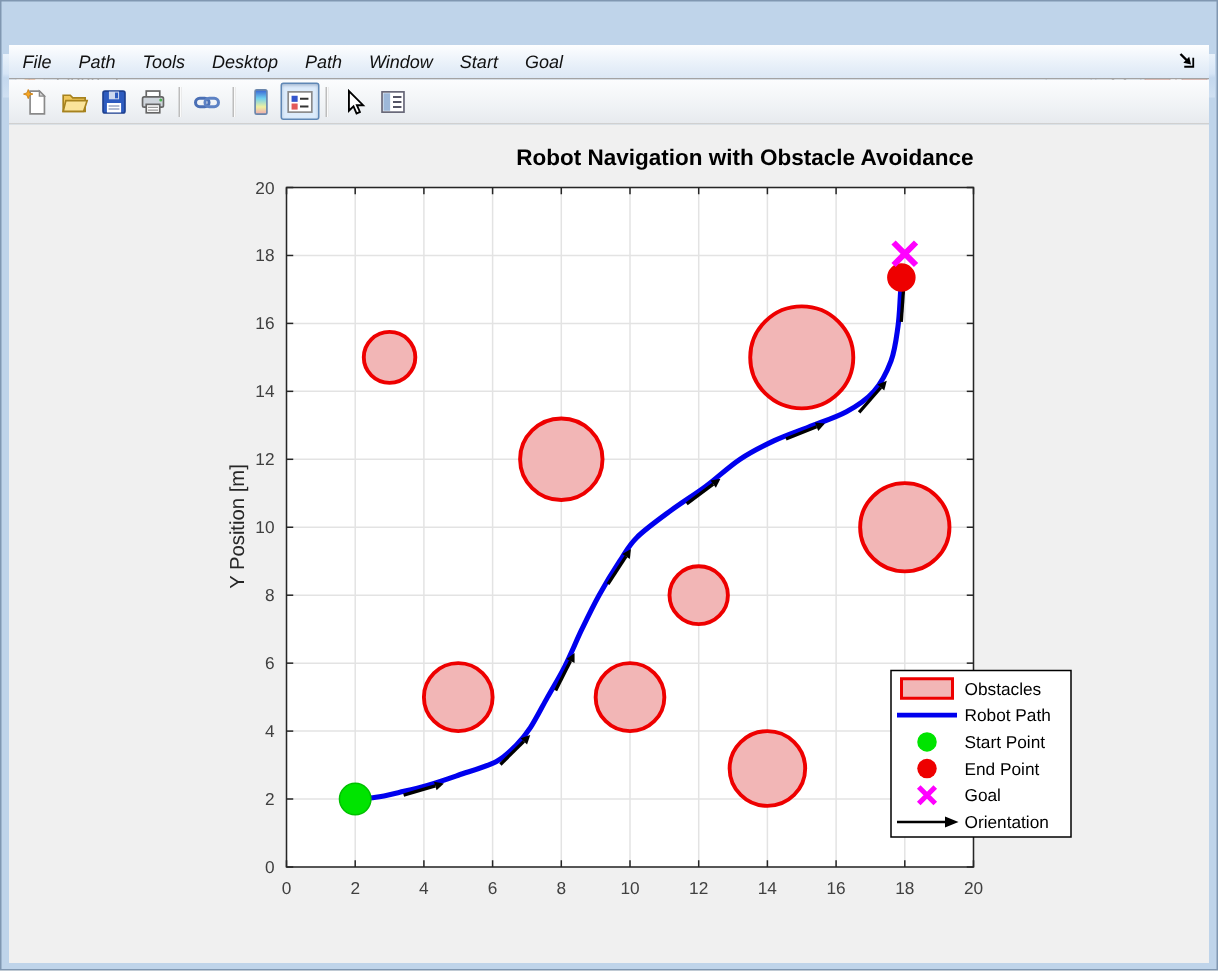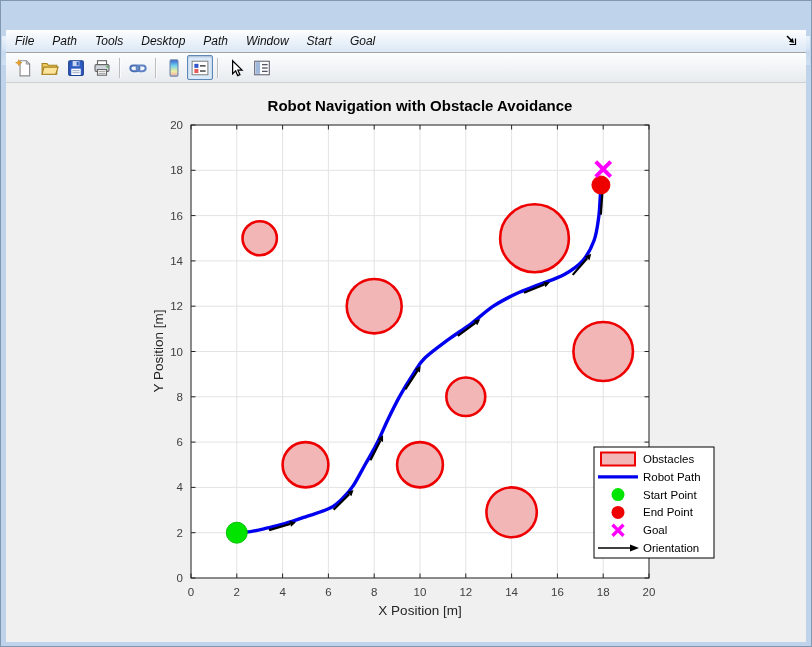--- a/index.html
+++ b/index.html
@@ -25,21 +25,21 @@
   .dock-btn{position:absolute;right:8px;top:3px;width:14px;height:14px;}
   
   .toolbar{position:absolute;left:5px;right:5px;top:52px;height:30px;
     background:linear-gradient(180deg,#fcfdfe 0%,#eef1f4 70%,#e7eaee 100%);
     border-bottom:1px solid #d0d0d0;display:flex;align-items:center;padding-left:5px;box-sizing:border-box;}
   .tbtn{width:24px;height:23px;display:flex;align-items:center;justify-content:center;border:1px solid transparent;border-radius:2px;}
   .tbtn.pressed{border:1px solid #5f87b5;background:#dcebfb;box-shadow:inset 0 1px 2px rgba(60,90,130,.35);}
   .tsep{width:1px;height:20px;background:#bdbdbd;border-right:1px solid #fbfbfb;margin:0 4px;}
   
   .client{position:absolute;left:5px;right:5px;top:82px;height:559px;background:#f0f0f0;}
-  .plot-title{position:absolute;left:185px;top:14px;width:458px;text-align:center;
+  .plot-title{position:absolute;left:185px;top:14px;width:458px;text-align:right;
     font-size:15px;font-weight:bold;color:#000;white-space:nowrap;}
   .xlabel{position:absolute;left:185px;top:520px;width:458px;text-align:center;font-size:13.5px;color:#262626;}
   .ylabel{position:absolute;left:152px;top:268px;transform:translate(-50%,-50%) rotate(-90deg);
     font-size:13.5px;color:#262626;white-space:nowrap;}
   .plot-svg{position:absolute;left:145px;top:29px;}
   text{font-family:"Liberation Sans",sans-serif;}
 </style>
 </head>
 <body>
 
@@ -170,21 +170,20 @@
         <line x1="8" y1="5" x2="13" y2="5" stroke="#556" stroke-width="1.2"></line>
         <line x1="8" y1="8" x2="13" y2="8" stroke="#556" stroke-width="1.2"></line>
         <line x1="8" y1="11" x2="13" y2="11" stroke="#556" stroke-width="1.2"></line>
       </svg>
     </span>
   </div>
 
   <div class="client">
     <div class="plot-title">Robot Navigation with Obstacle Avoidance</div>
     <div class="ylabel">Y Position [m]</div>
-    <div class="xlabel">X Position [m]</div>
     <svg id="plot-svg" class="plot-svg" width="575" height="505">
         <rect x="40" y="13" width="458" height="453" fill="#ffffff"></rect>
         <g stroke="#e3e3e3" stroke-width="1">
           <line x1="40" y1="13" x2="40" y2="466"></line>
           <line x1="85.80000000000001" y1="13" x2="85.80000000000001" y2="466"></line>
           <line x1="131.60000000000002" y1="13" x2="131.60000000000002" y2="466"></line>
           <line x1="177.4" y1="13" x2="177.4" y2="466"></line>
           <line x1="223.20000000000002" y1="13" x2="223.20000000000002" y2="466"></line>
           <line x1="269" y1="13" x2="269" y2="466"></line>
           <line x1="314.8" y1="13" x2="314.8" y2="466"></line>

